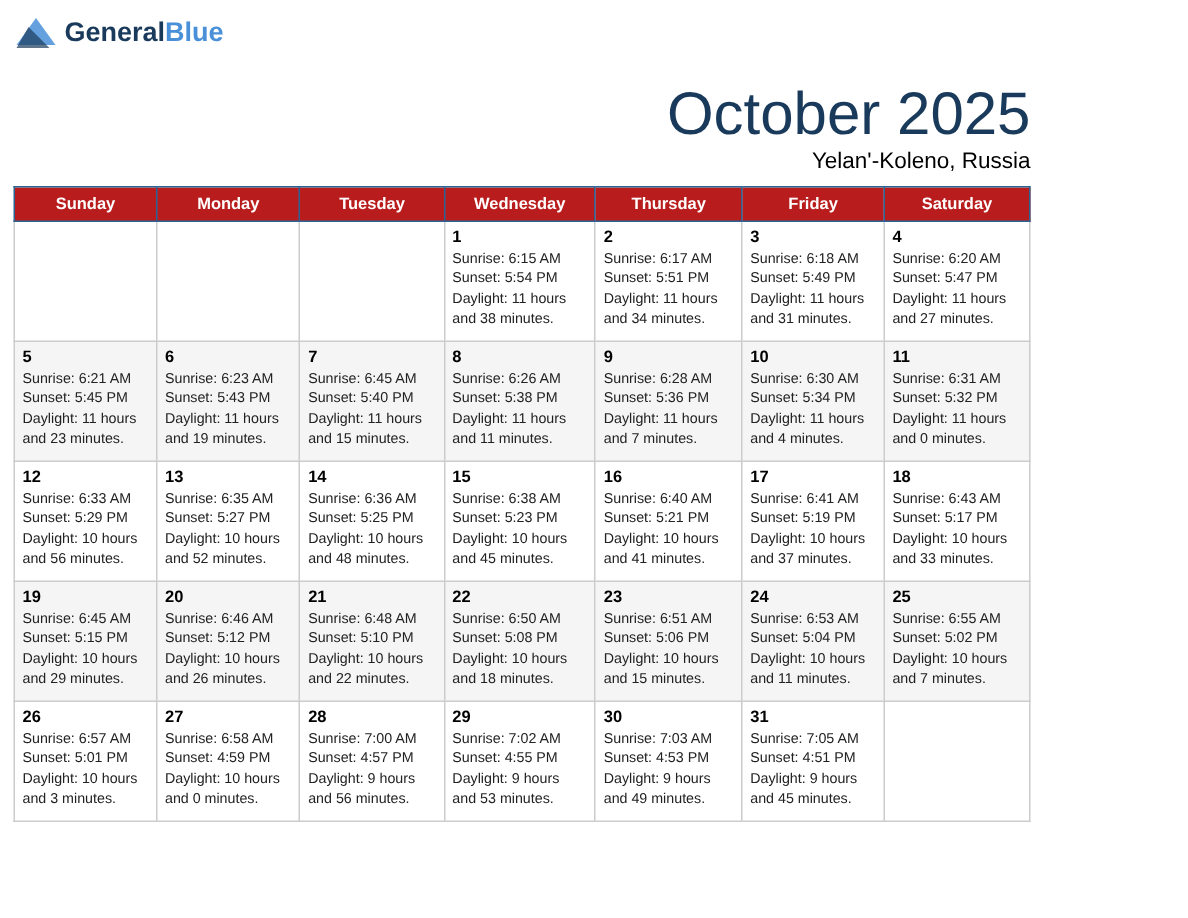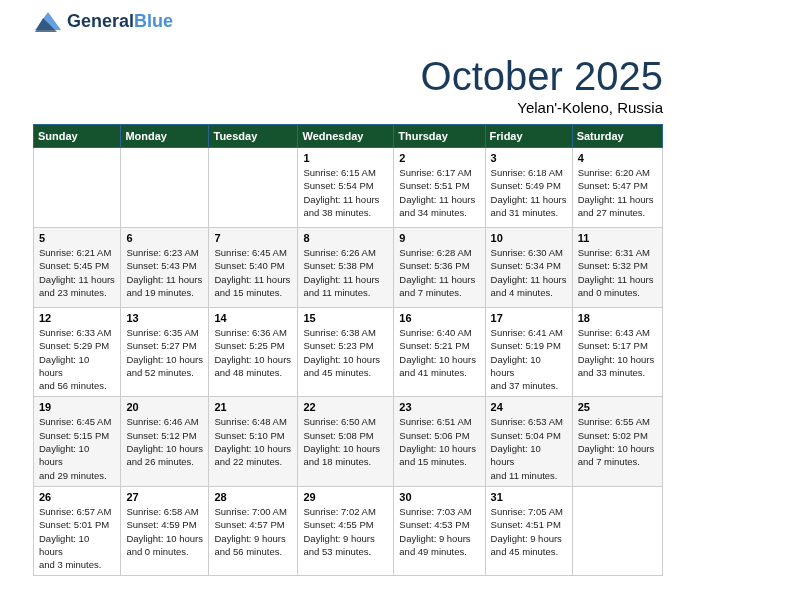--- a/index.html
+++ b/index.html
@@ -5,21 +5,21 @@
     * { margin: 0; padding: 0; box-sizing: border-box; }
     body {
       font-family: Arial, sans-serif;
       background: #fff;
       width: 792px;
       height: 612px;
       overflow: hidden;
     }
     .container {
       width: 696px;
-      padding: 10px 33px;
+      padding: 10px 9px;
     }
     .header {
       display: flex;
       align-items: flex-start;
       justify-content: space-between;
       margin-bottom: 8px;
     }
     .logo {
       display: flex;
       align-items: center;
@@ -50,24 +50,24 @@
     .subtitle {
       font-size: 15px;
       color: #000000;
     }
     table {
       width: 100%;
       border-collapse: collapse;
       font-size: 10.5px;
     }
     thead tr th {
-      background: #14532d;
+      background: #b91c1c;
       color: #fff;
       padding: 5px 4px;
-      text-align: left;
+      text-align: center;
       font-weight: bold;
       font-size: 11px;
       border: 1px solid #2a6496;
     }
     tbody tr td {
       border: 1px solid #ccc;
       vertical-align: top;
       padding: 4px 5px;
       width: 113px;
       height: 80px;

